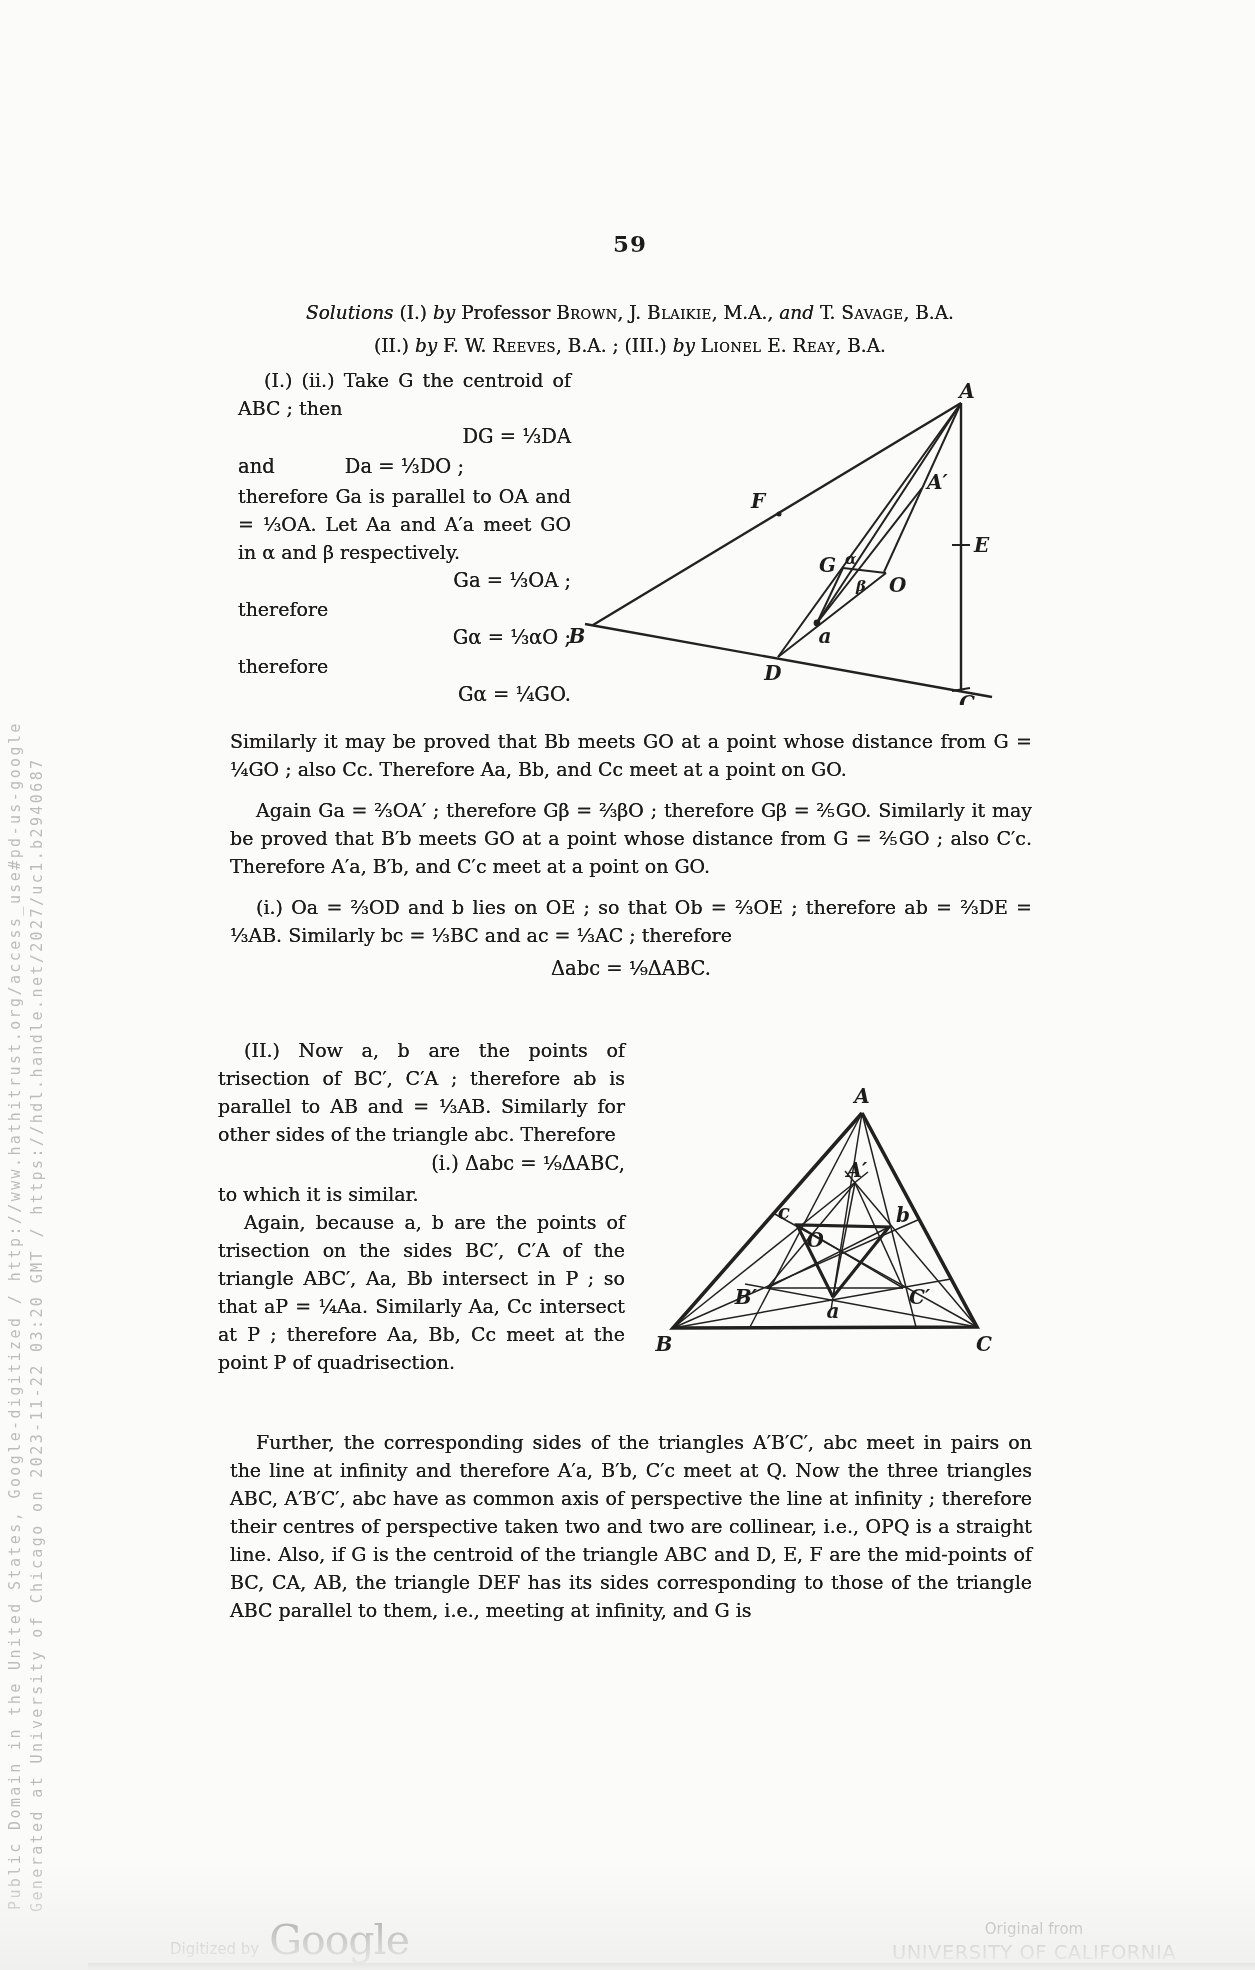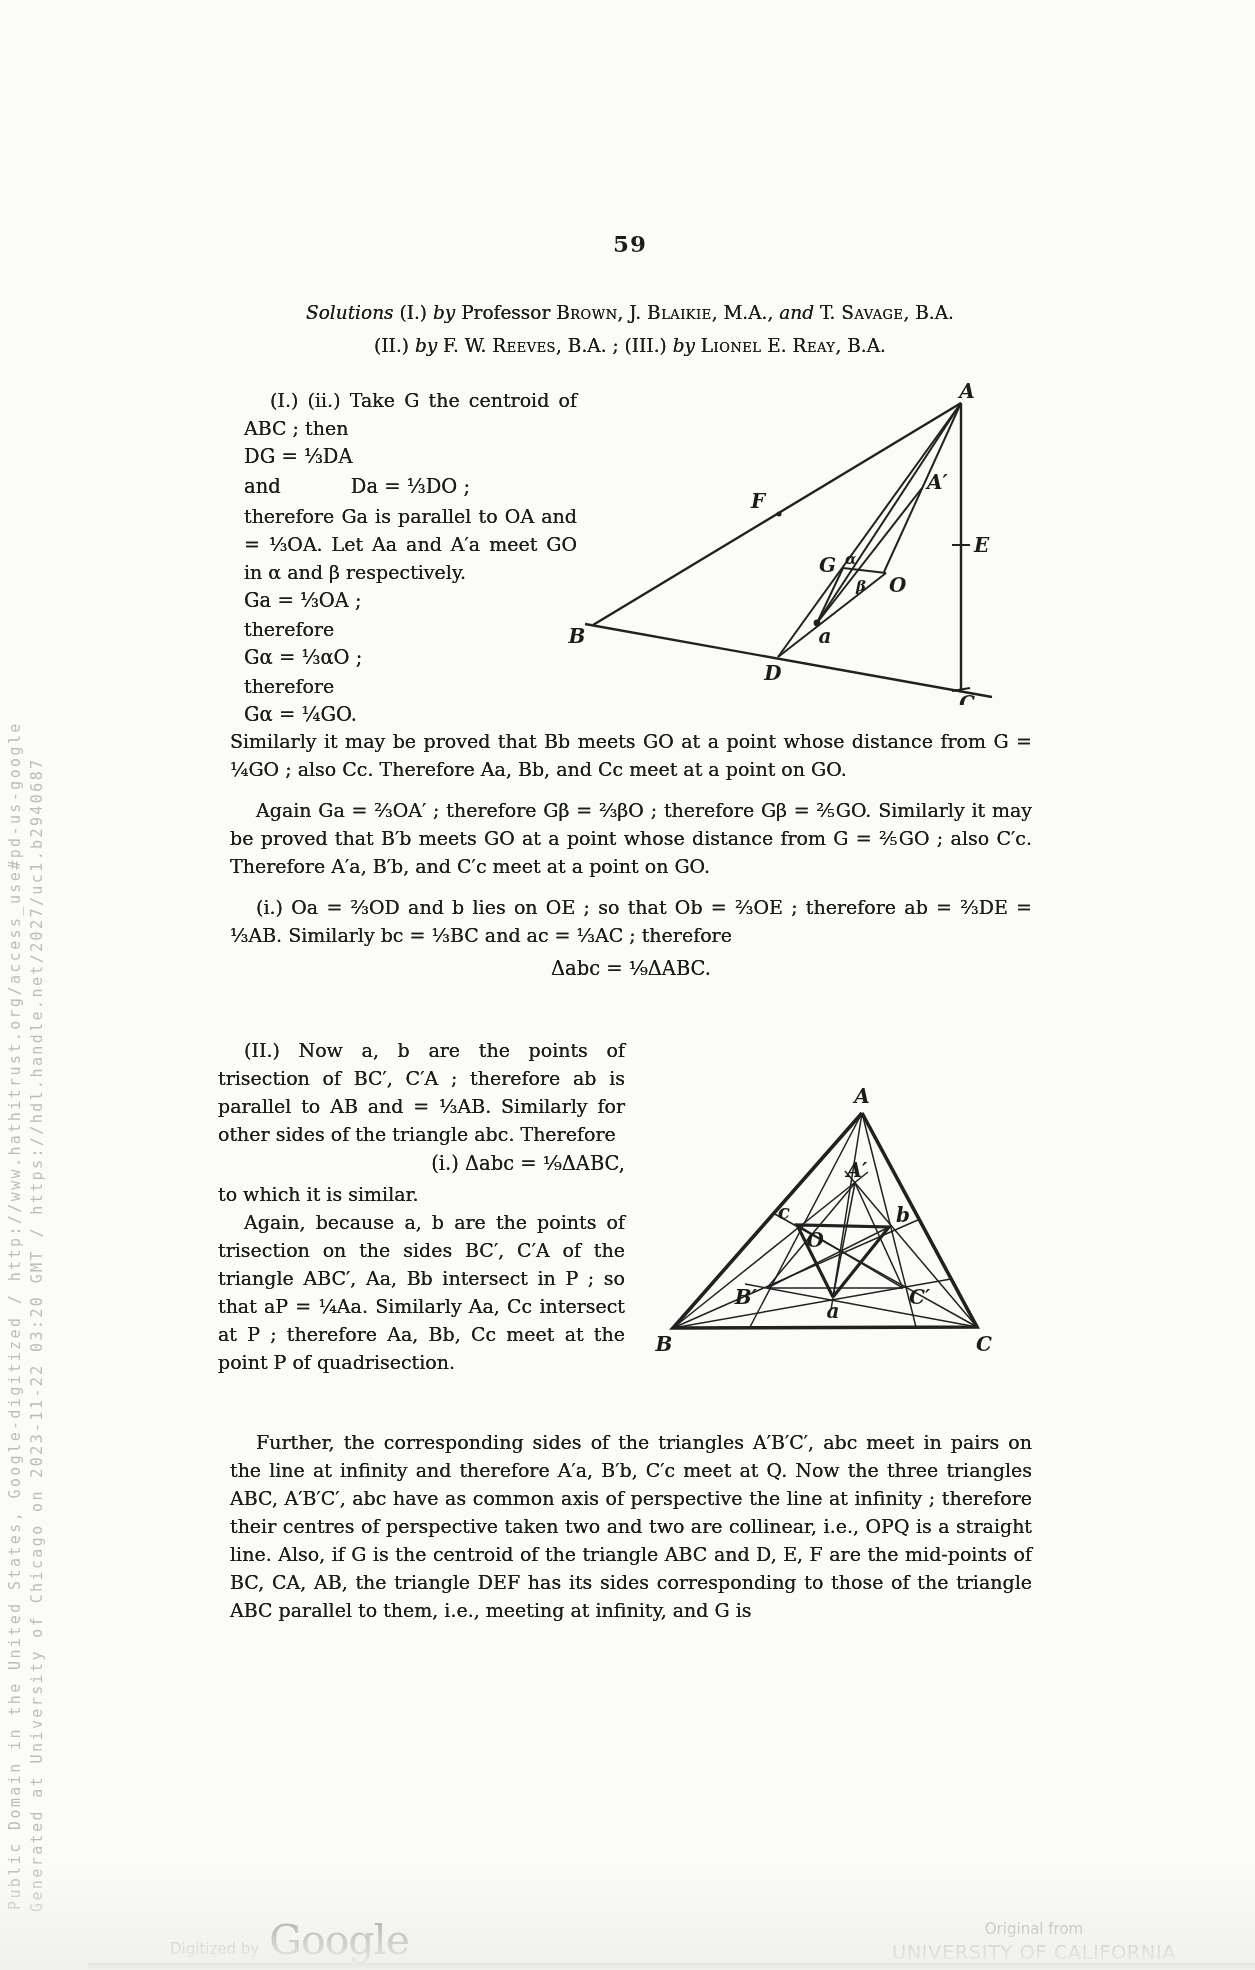--- a/index.html
+++ b/index.html
@@ -24,22 +24,22 @@
     font-size:23px;font-weight:bold;letter-spacing:1px;
   }
   .authors{position:absolute;left:230px;top:296px;width:800px;text-align:center;
     font-size:18.5px;line-height:33px;text-shadow:0 0 .5px currentColor;}
   .authors .i{font-style:italic;}
   .authors .sc{font-variant:small-caps;letter-spacing:.5px;}
   
   .txt{font-size:19px;line-height:28px;text-align:justify;text-shadow:0 0 .5px currentColor;}
   .txt p{margin:0;}
   .indent{text-indent:26px;}
-  .col1{position:absolute;left:244px;top:366px;width:333px;margin-top:20px;}
-  .eq{text-align:left;line-height:30px;font-size:19.5px;}
+  .col1{position:absolute;left:238px;top:366px;width:333px;}
+  .eq{text-align:right;line-height:30px;font-size:19.5px;}
   .eqrow{position:relative;text-align:center;line-height:30px;font-size:19.5px;}
   .eqlabel{position:absolute;left:0;}
   .lbl{text-align:left;line-height:27px;}
   .fullblock{position:absolute;left:230px;top:727px;width:802px;}
   .fullblock .eqc{text-align:center;margin-top:6px;font-size:19.5px;}
   .fullblock p + p{margin-top:13px;}
   .col2{position:absolute;left:218px;top:1036px;width:407px;}
   .col2 .eqc{text-align:right;margin:2px 0;font-size:19.5px;}
   .finalp{position:absolute;left:230px;top:1428px;width:802px;}
   

